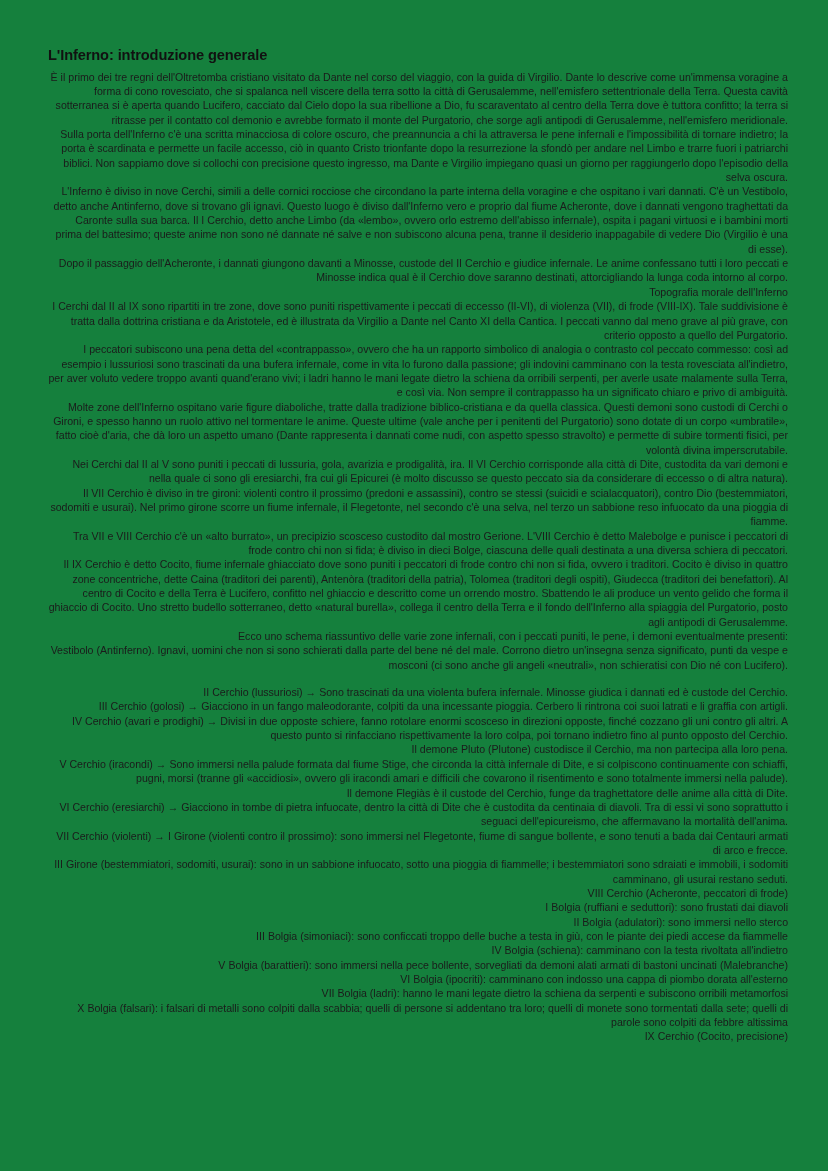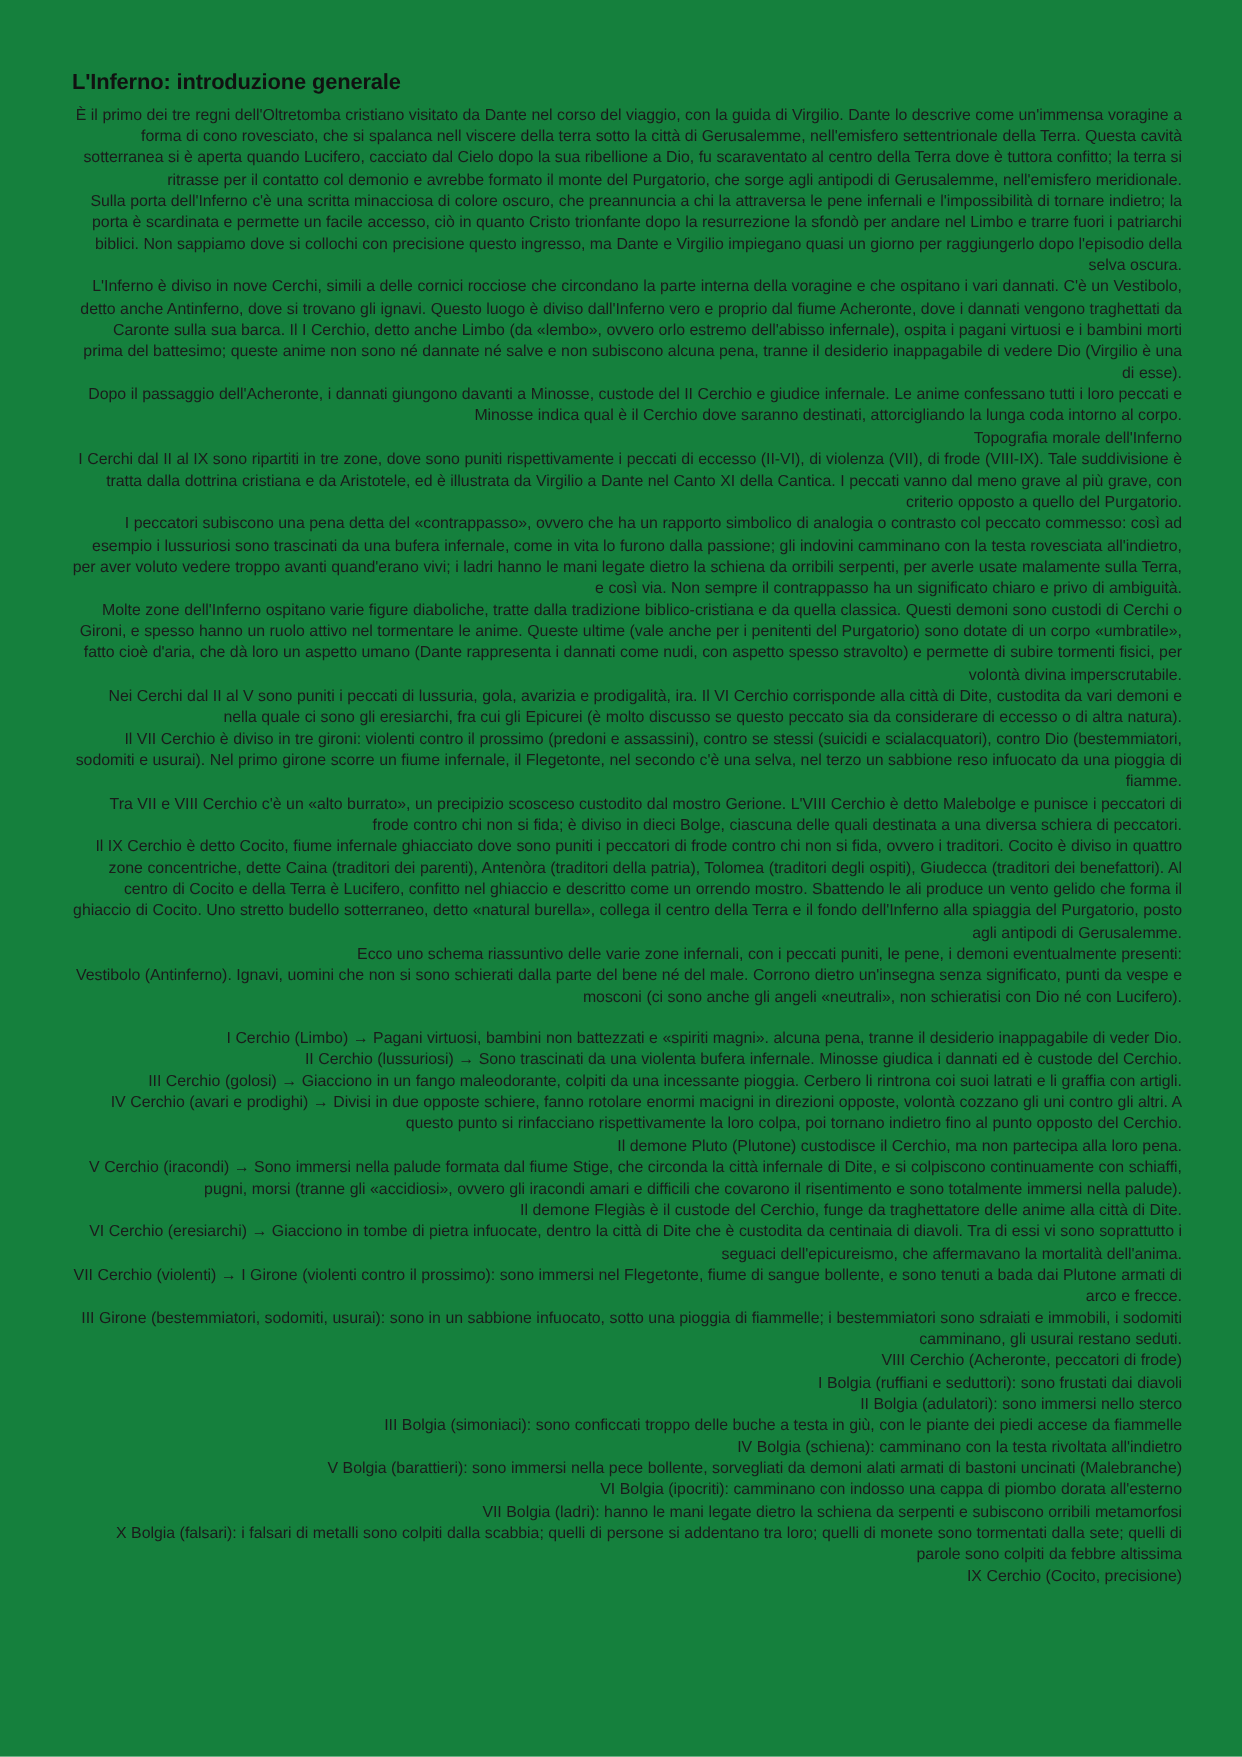--- a/index.html
+++ b/index.html
@@ -67,29 +67,28 @@
       <p class="para">Il VII Cerchio è diviso in tre gironi: violenti contro il prossimo (predoni e assassini), contro se stessi (suicidi e scialacquatori), contro Dio (bestemmiatori, sodomiti e usurai). Nel primo girone scorre un fiume infernale, il Flegetonte, nel secondo c'è una selva, nel terzo un sabbione reso infuocato da una pioggia di fiamme.</p>
       <p class="para">Tra VII e VIII Cerchio c'è un «alto burrato», un precipizio scosceso custodito dal mostro Gerione. L'VIII Cerchio è detto Malebolge e punisce i peccatori di frode contro chi non si fida; è diviso in dieci Bolge, ciascuna delle quali destinata a una diversa schiera di peccatori.</p>
       <p class="para">Il IX Cerchio è detto Cocito, fiume infernale ghiacciato dove sono puniti i peccatori di frode contro chi non si fida, ovvero i traditori. Cocito è diviso in quattro zone concentriche, dette Caina (traditori dei parenti), Antenòra (traditori della patria), Tolomea (traditori degli ospiti), Giudecca (traditori dei benefattori). Al centro di Cocito e della Terra è Lucifero, confitto nel ghiaccio e descritto come un orrendo mostro. Sbattendo le ali produce un vento gelido che forma il ghiaccio di Cocito. Uno stretto budello sotterraneo, detto «natural burella», collega il centro della Terra e il fondo dell'Inferno alla spiaggia del Purgatorio, posto agli antipodi di Gerusalemme.</p>
       <p class="para">Ecco uno schema riassuntivo delle varie zone infernali, con i peccati puniti, le pene, i demoni eventualmente presenti:</p>
       <p class="para">Vestibolo (Antinferno). Ignavi, uomini che non si sono schierati dalla parte del bene né del male. Corrono dietro un'insegna senza significato, punti da vespe e mosconi (ci sono anche gli angeli «neutrali», non schieratisi con Dio né con Lucifero).</p>
     </div>
 
   <div class="spacer"></div>
 
   <div id="schema-block" class="body-block">
-      <p class="para">I Cerchio (Limbo) → Pagani virtuosi, bambini non battezzati e «spiriti magni». alcuna pena, tranne il desiderio inappagabile di veder Dio.</p>
       <p class="para">II Cerchio (lussuriosi) → Sono trascinati da una violenta bufera infernale. Minosse giudica i dannati ed è custode del Cerchio.</p>
       <p class="para">III Cerchio (golosi) → Giacciono in un fango maleodorante, colpiti da una incessante pioggia. Cerbero li rintrona coi suoi latrati e li graffia con artigli.</p>
-      <p class="para">IV Cerchio (avari e prodighi) → Divisi in due opposte schiere, fanno rotolare enormi macigni in direzioni opposte, volontà cozzano gli uni contro gli altri. A questo punto si rinfacciano rispettivamente la loro colpa, poi tornano indietro fino al punto opposto del Cerchio.</p>
+      <p class="para">IV Cerchio (avari e prodighi) → Divisi in due opposte schiere, fanno rotolare enormi scosceso in direzioni opposte, finché cozzano gli uni contro gli altri. A questo punto si rinfacciano rispettivamente la loro colpa, poi tornano indietro fino al punto opposto del Cerchio.</p>
       <p class="para">Il demone Pluto (Plutone) custodisce il Cerchio, ma non partecipa alla loro pena.</p>
       <p class="para">V Cerchio (iracondi) → Sono immersi nella palude formata dal fiume Stige, che circonda la città infernale di Dite, e si colpiscono continuamente con schiaffi, pugni, morsi (tranne gli «accidiosi», ovvero gli iracondi amari e difficili che covarono il risentimento e sono totalmente immersi nella palude).</p>
       <p class="para">Il demone Flegiàs è il custode del Cerchio, funge da traghettatore delle anime alla città di Dite.</p>
       <p class="para">VI Cerchio (eresiarchi) → Giacciono in tombe di pietra infuocate, dentro la città di Dite che è custodita da centinaia di diavoli. Tra di essi vi sono soprattutto i seguaci dell'epicureismo, che affermavano la mortalità dell'anima.</p>
-      <p class="para">VII Cerchio (violenti) → I Girone (violenti contro il prossimo): sono immersi nel Flegetonte, fiume di sangue bollente, e sono tenuti a bada dai Plutone armati di arco e frecce.</p>
+      <p class="para">VII Cerchio (violenti) → I Girone (violenti contro il prossimo): sono immersi nel Flegetonte, fiume di sangue bollente, e sono tenuti a bada dai Centauri armati di arco e frecce.</p>
       <p class="para">III Girone (bestemmiatori, sodomiti, usurai): sono in un sabbione infuocato, sotto una pioggia di fiammelle; i bestemmiatori sono sdraiati e immobili, i sodomiti camminano, gli usurai restano seduti.</p>
       <p class="para">VIII Cerchio (Acheronte, peccatori di frode)</p>
       <p class="para">I Bolgia (ruffiani e seduttori): sono frustati dai diavoli</p>
       <p class="para">II Bolgia (adulatori): sono immersi nello sterco</p>
       <p class="para">III Bolgia (simoniaci): sono conficcati troppo delle buche a testa in giù, con le piante dei piedi accese da fiammelle</p>
       <p class="para">IV Bolgia (schiena): camminano con la testa rivoltata all'indietro</p>
       <p class="para">V Bolgia (barattieri): sono immersi nella pece bollente, sorvegliati da demoni alati armati di bastoni uncinati (Malebranche)</p>
       <p class="para">VI Bolgia (ipocriti): camminano con indosso una cappa di piombo dorata all'esterno</p>
       <p class="para">VII Bolgia (ladri): hanno le mani legate dietro la schiena da serpenti e subiscono orribili metamorfosi</p>
       <p class="para">X Bolgia (falsari): i falsari di metalli sono colpiti dalla scabbia; quelli di persone si addentano tra loro; quelli di monete sono tormentati dalla sete; quelli di parole sono colpiti da febbre altissima</p>

